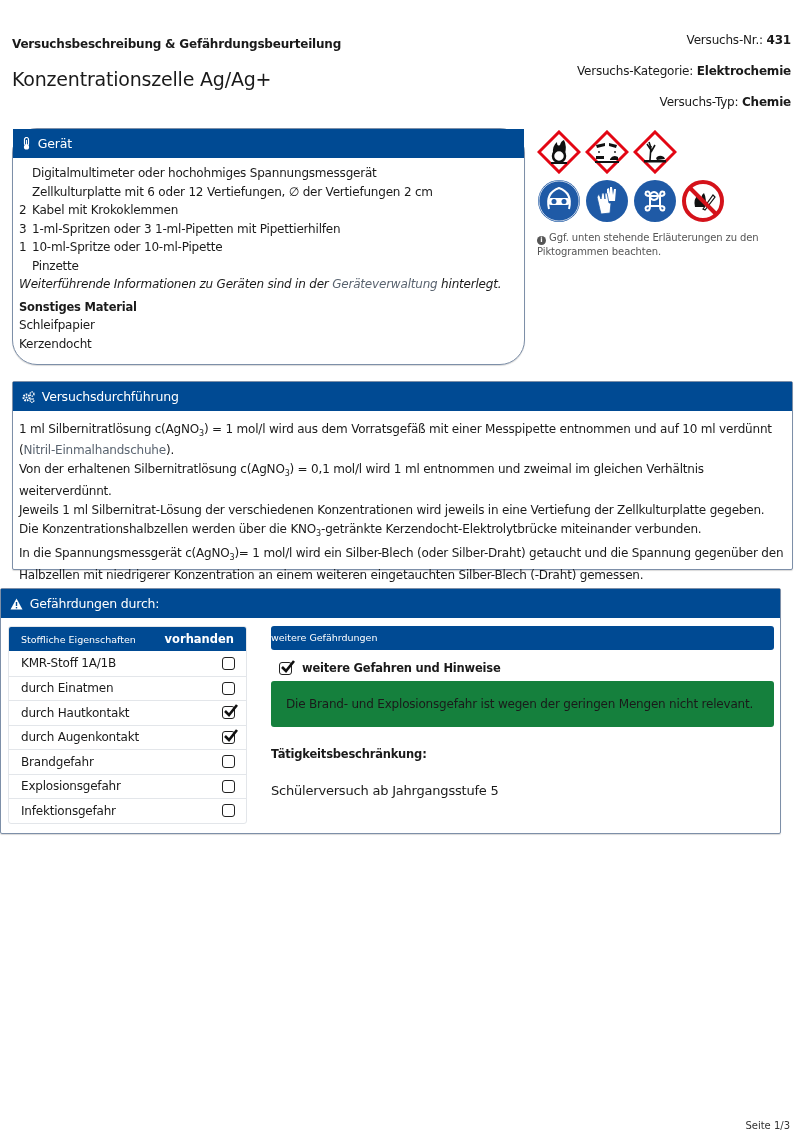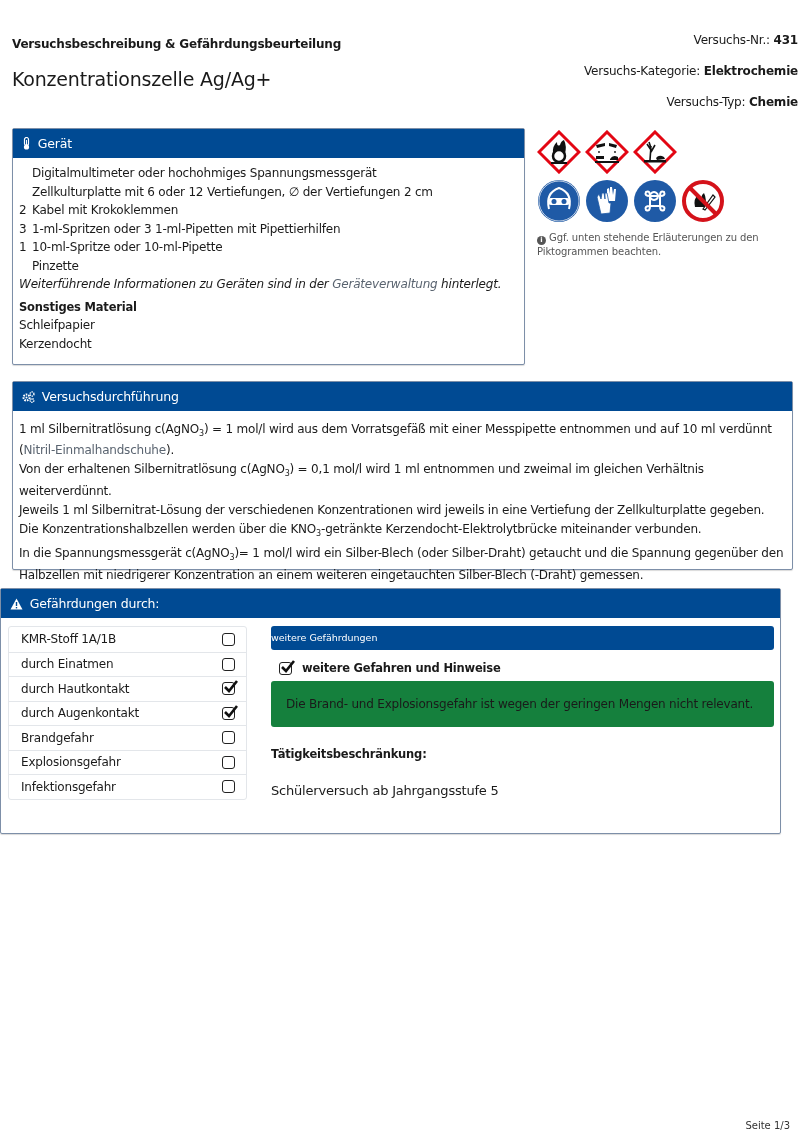--- a/index.html
+++ b/index.html
@@ -2,32 +2,32 @@
 <html><head>
 <meta charset="utf-8">
 <style>
   * { box-sizing: border-box; margin: 0; padding: 0; }
   html, body { width: 800px; height: 1139px; background: #ffffff; }
   body { font-family: "DejaVu Sans", "Liberation Sans", sans-serif; color: #1a1a1a; position: relative; overflow: hidden; }
 
   .doc-subtitle { position: absolute; left: 12px; top: 37px; font-size: 12px; font-weight: bold; letter-spacing: -0.2px; }
   .doc-title { position: absolute; left: 12px; top: 68px; font-size: 19px; font-weight: normal; letter-spacing: -0.2px; }
 
-  .meta { position: absolute; right: 2px; text-align: right; font-size: 12px; letter-spacing: -0.2px; }
+  .meta { position: absolute; right: 9px; text-align: right; font-size: 12px; letter-spacing: -0.2px; }
   .meta b { font-weight: bold; }
   .meta-nr { top: 33px; }
   .meta-kat { top: 64px; }
   .meta-typ { top: 95px; }
 
   .panel { position: absolute; border: 1px solid #7d8fa8; border-radius: 2px; background: #fff; box-shadow: 0 1px 1px rgba(0,0,0,0.15); }
   .panel-header { background: #004a93; color: #fff; font-size: 12.5px; height: 29px; line-height: 29px; padding-left: 9px; letter-spacing: -0.2px; }
   .panel-header .hicon { display: inline-block; margin-right: 3px; vertical-align: -2px; }
 
   
-  .p-geraet { left: 12px; top: 128px; width: 513px; height: 237px; }
+  .p-geraet { left: 12px; top: 128px; width: 513px; height: 237px; border-radius: 25px; }
   .geraet-body { padding: 6px 6px 0 6px; font-size: 12px; line-height: 18.5px; letter-spacing: -0.2px; }
   .g-row { display: flex; }
   .g-qty { width: 13px; flex-shrink: 0; }
   .g-note { font-style: italic; }
   .g-note .link { color: #5a6470; font-style: italic; }
   .g-sub { font-weight: bold; font-size: 11.5px; margin-top: 4px; }
 
   
   .pictos { position: absolute; left: 537px; top: 130px; width: 260px; }
   .ghs-row { display: flex; gap: 4px; height: 44px; }
@@ -224,20 +224,24 @@
       <svg width="13" height="12" viewBox="0 0 13 12">
           <polygon points="6.5,0.5 12.5,11.5 0.5,11.5" fill="#fff"></polygon>
           <rect x="5.8" y="4" width="1.4" height="4" fill="#004a93"></rect>
           <rect x="5.8" y="9" width="1.4" height="1.4" fill="#004a93"></rect>
         </svg>
     </span>
     <span>Gefährdungen durch:</span>
   </div>
 
   <div class="gef-table">
+    <div class="gef-thead">
+      <span class="th1">Stoffliche Eigenschaften</span>
+      <span class="th2">vorhanden</span>
+    </div>
     <div id="gef-rows">
         <div class="gef-row">
           <span>KMR-Stoff 1A/1B</span>
           <span class="cb"></span>
         </div>
         <div class="gef-row">
           <span>durch Einatmen</span>
           <span class="cb"></span>
         </div>
         <div class="gef-row">

